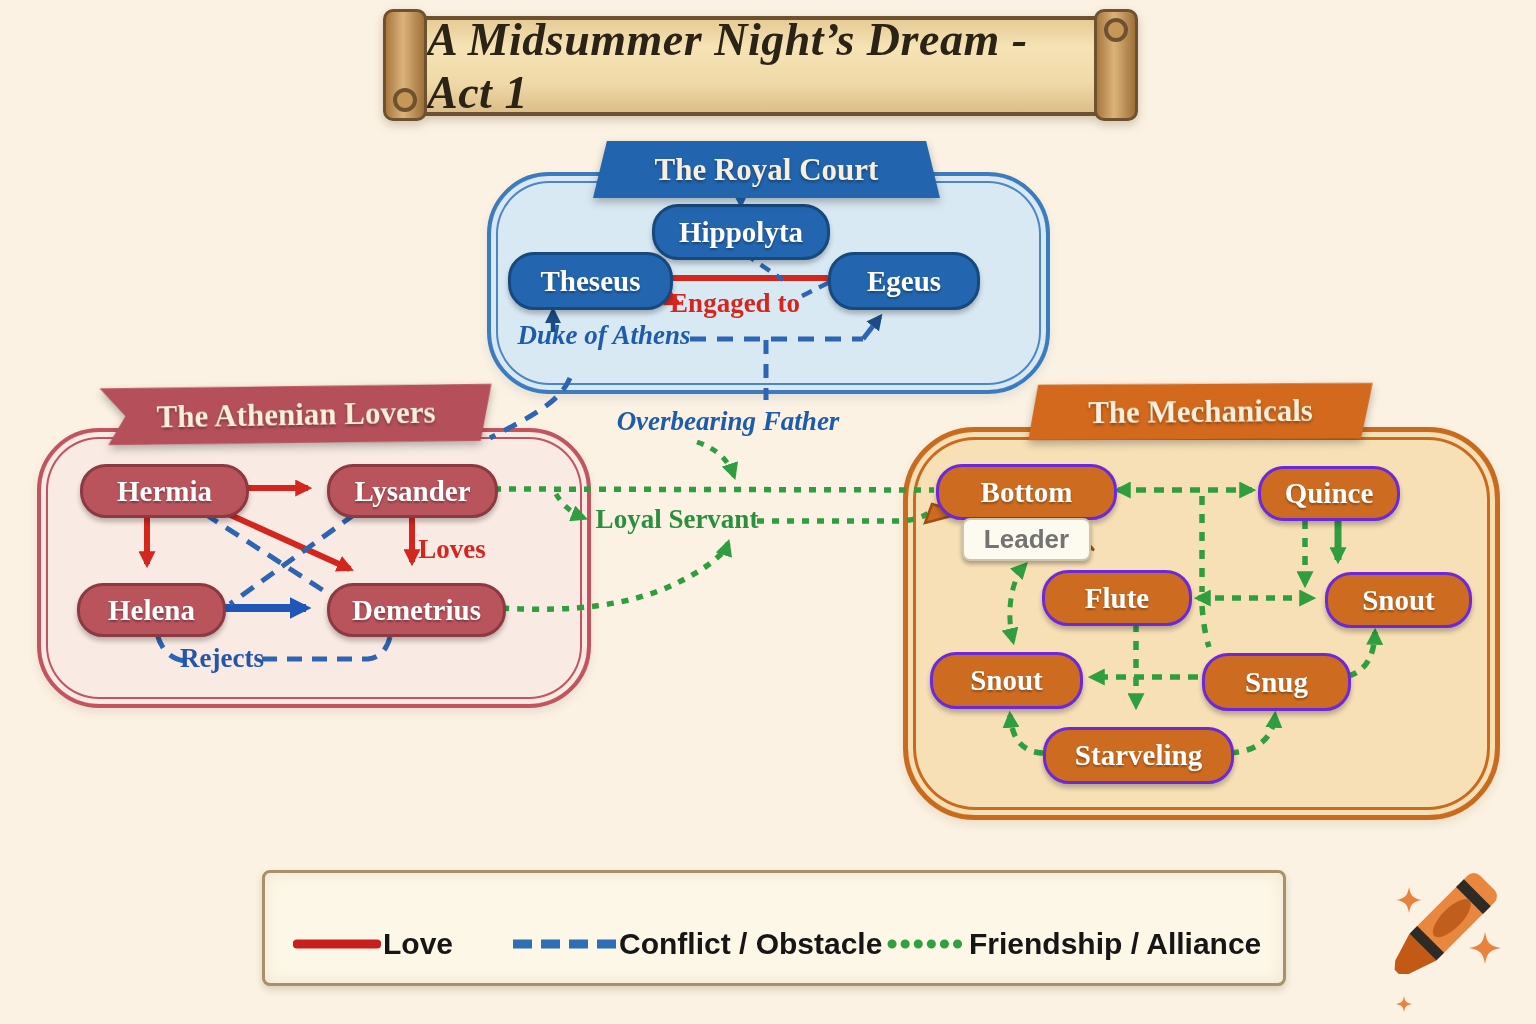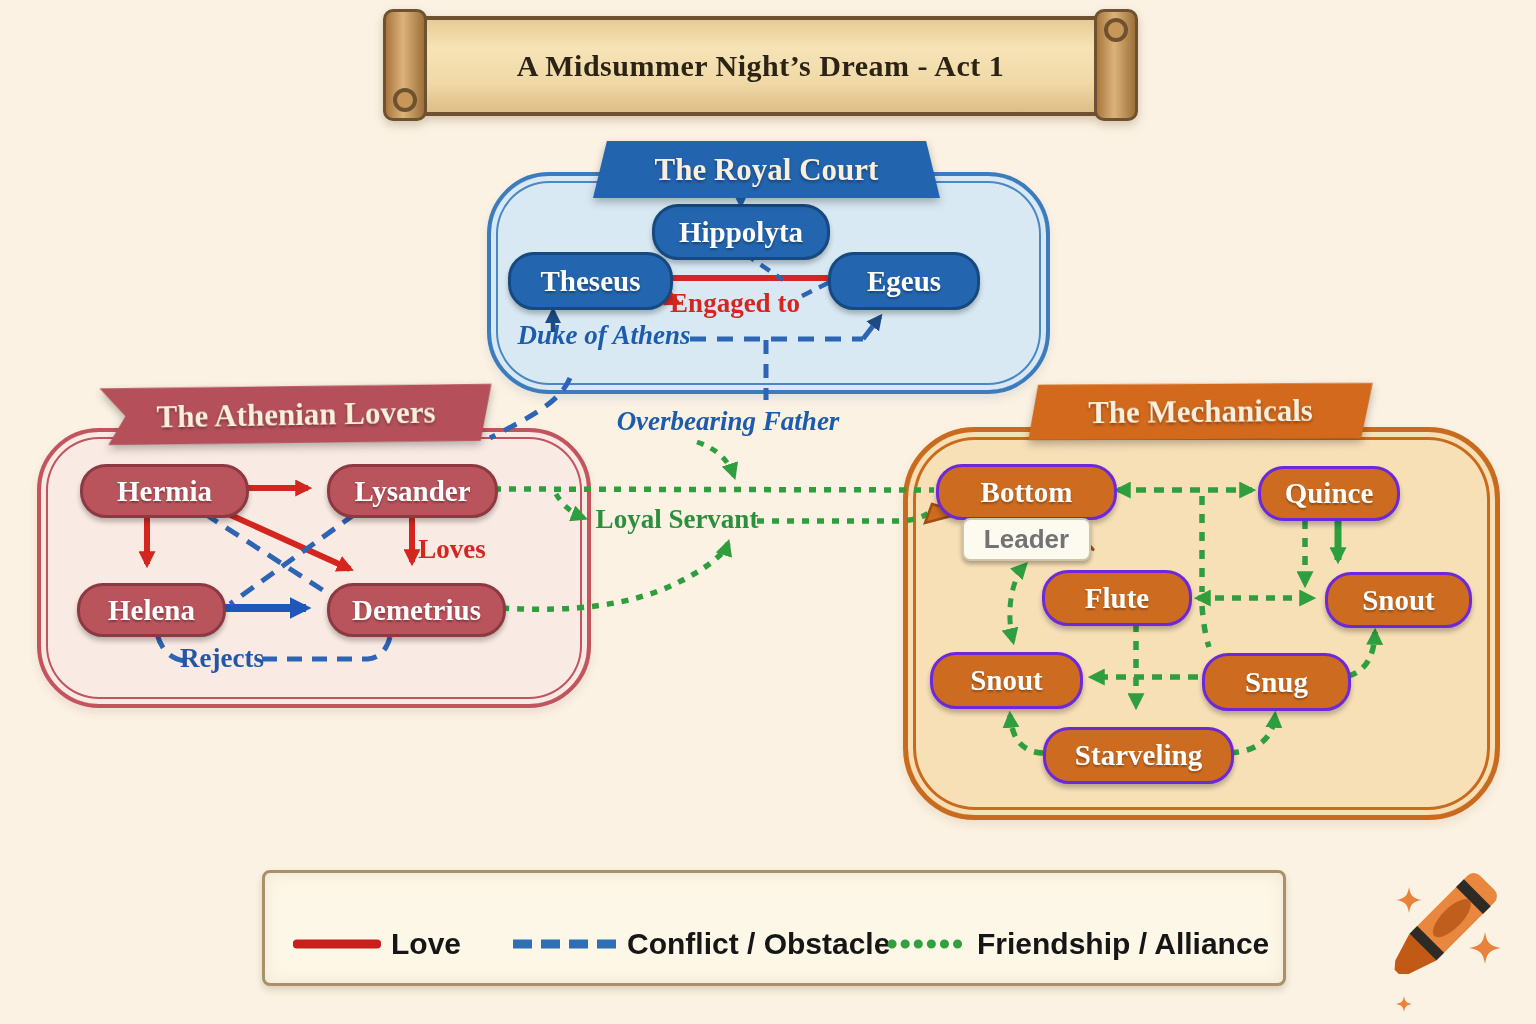--- a/index.html
+++ b/index.html
@@ -13,21 +13,21 @@
   .roll{width:38px;position:relative;background:linear-gradient(90deg,#a8773f,#dbb37a 45%,#9d7038);
         border:3px solid #6e5130;border-radius:10px;top:-3px;height:106px;}
   .roll:after{content:"";position:absolute;left:7px;width:16px;height:16px;border:4px solid #6e5130;
         border-radius:50%;background:#c79757;}
   .roll.left:after{bottom:6px;}
   .roll.right:after{top:6px;}
   .scroll-body{flex:1;margin:4px -8px 0 -8px;height:92px;
         background:linear-gradient(180deg,#e6cb96,#f6e3b6 30%,#f0d9a8 68%,#dcbe88);
         border-top:4px solid #6e5130;border-bottom:4px solid #6e5130;
         display:flex;align-items:center;justify-content:center;z-index:-1;}
-  .scroll h1{margin:0;font-weight:bold;font-size:30px;color:#2c2317;letter-spacing:.5px;}
+  .scroll h1{margin:8px;font-style:italic;font-weight:bold;font-size:46px;color:#2c2317;letter-spacing:.5px;}
 
   
   .gbox{position:absolute;z-index:1;}
   .gbox.royal{left:487px;top:172px;width:555px;height:214px;background:#d9e9f4;
         border:4px solid #3c7cbe;border-radius:62px;
         box-shadow:inset 0 0 0 5px #d9e9f4, inset 0 0 0 7px #4d86c2, 0 5px 10px rgba(40,70,120,.10);}
   .gbox.lovers{left:37px;top:428px;width:546px;height:272px;background:#f9eae3;
         border:4px solid #c2545e;border-radius:62px;
         box-shadow:inset 0 0 0 5px #f9eae3, inset 0 0 0 7px #c2545e, 0 5px 10px rgba(120,40,50,.10);}
   .gbox.mech{left:903px;top:427px;width:587px;height:383px;background:#f7dfb6;
@@ -66,21 +66,21 @@
         font-family:"Liberation Sans",sans-serif;font-weight:bold;font-size:26px;color:#737373;
         box-shadow:0 3px 4px rgba(0,0,0,.3);}
 
   
   svg.edges{position:absolute;left:0;top:0;z-index:2;}
 
   
   .legend{position:absolute;left:262px;top:870px;width:1018px;height:110px;z-index:5;
         background:#fdf7e7;border:3px solid #a8916a;border-radius:8px;
         box-shadow:0 4px 7px rgba(100,75,35,.2), inset 0 0 16px rgba(160,130,80,.14);}
-  .legend-item{position:absolute;top:0;height:142px;display:flex;align-items:center;gap:10px;}
+  .legend-item{position:absolute;top:0;height:142px;display:flex;align-items:center;gap:2px;}
   .legend-label{font-family:"Liberation Sans",sans-serif;font-weight:bold;font-size:30px;color:#161616;}
 
   
   .crayon{position:absolute;left:1352px;top:858px;z-index:6;}
 </style>
 </head>
 <body>
 
 <div class="stage">
 

